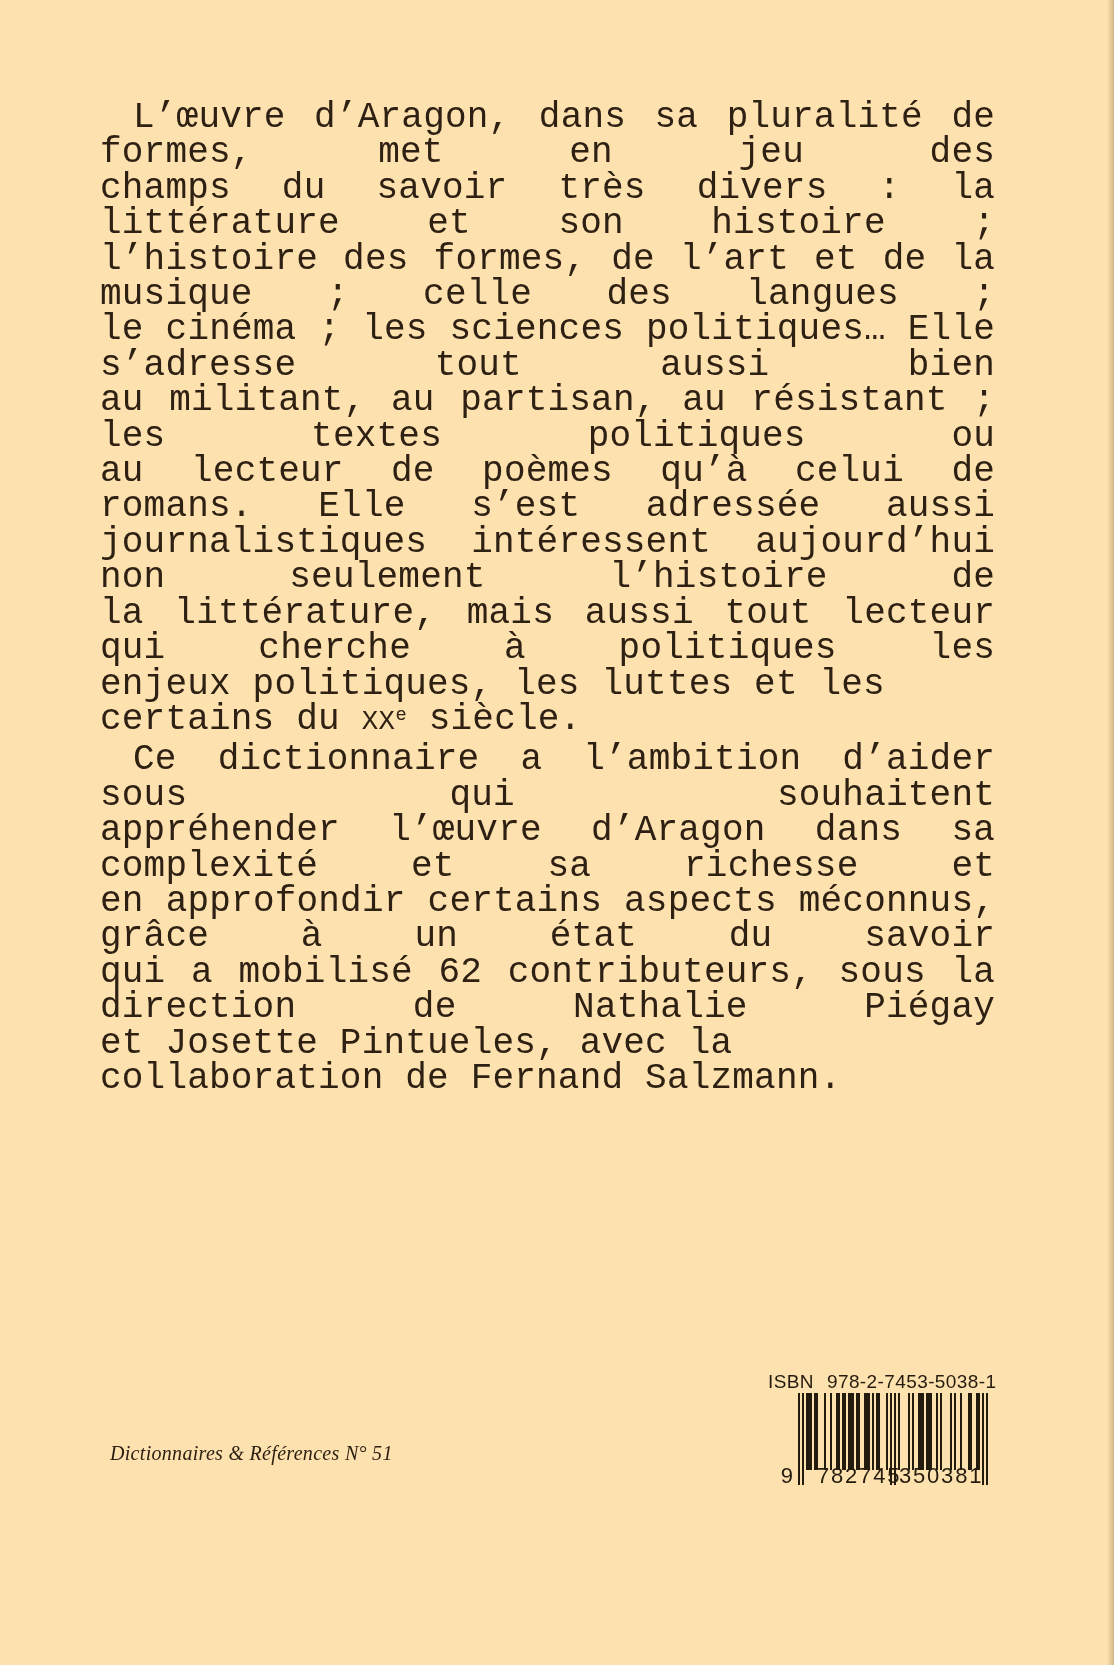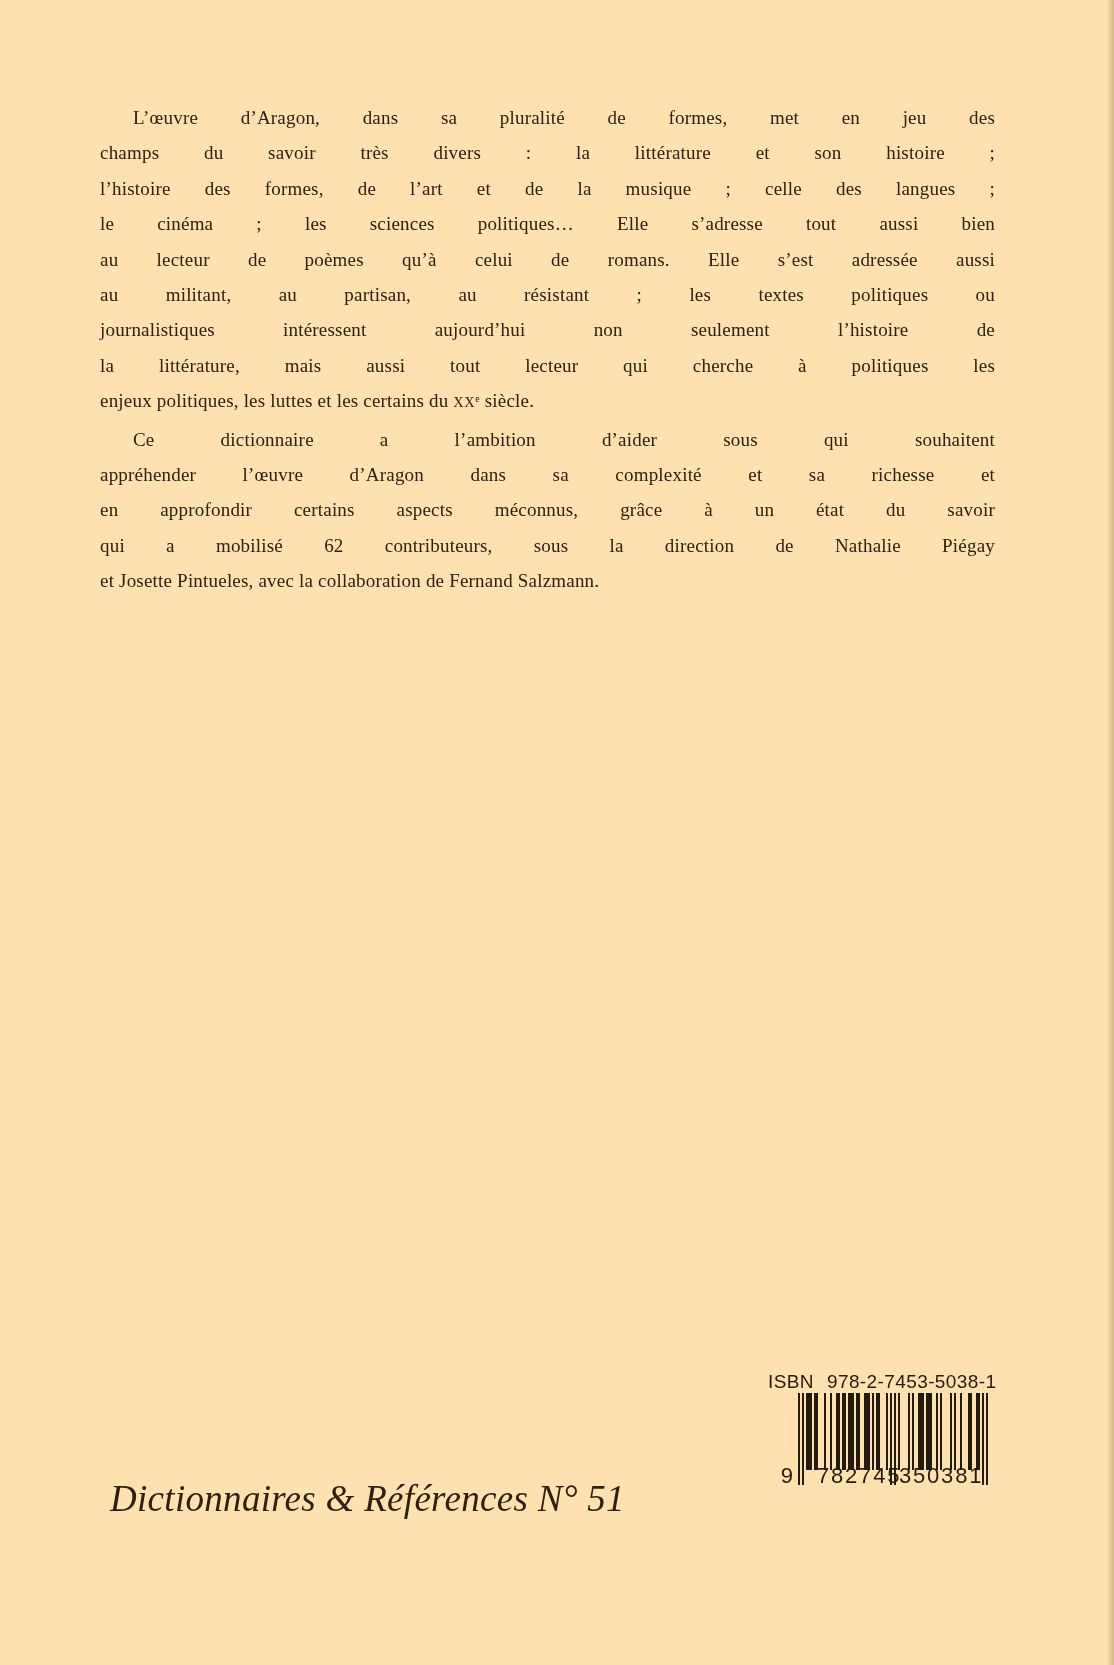--- a/index.html
+++ b/index.html
@@ -13,31 +13,32 @@
     margin:0 auto;
   }
   
   .edge-shade {
     position:absolute; top:0; right:0; width:7px; height:100%;
     background:linear-gradient(to right, rgba(90,70,40,0), rgba(90,70,40,0.28));
     pointer-events:none;
   }
   .body-text {
     position:absolute; left:100px; top:100px; width:895px;
-    font-size:19px; line-height:35.4px;
+    font-size:36px; line-height:35.4px;
     letter-spacing:0.2px;
+    font-family:Liberation Mono, monospace;
   }
   .line { text-align:justify; text-align-last:justify; }
   .line.indent { text-indent:33px; }
   .line.lastline { text-align:left; text-align-last:left; }
   .sc { text-transform:uppercase; font-size:0.76em; letter-spacing:0.5px; }
   .century-sup { font-size:0.52em; position:relative; top:-0.5em; }
   .series {
-    position:absolute; left:110px; top:1477px;
-    font-style:italic; font-size:37px; letter-spacing:0.3px;
+    position:absolute; left:110px; top:1442px;
+    font-style:italic; font-size:20px; letter-spacing:0.3px;
     white-space:nowrap;
     text-align:right;
   }
   .isbn-block {
     position:absolute; left:768px; top:1371px; width:252px;
     font-family:"Liberation Sans", sans-serif;
     font-size:19px; letter-spacing:0.4px;
     color:#241B0F; white-space:nowrap;
   }
   .isbn-block .isbn-label { margin-right:13px; }
@@ -59,22 +60,22 @@
 </head>
 <body>
 
 <div class="page">
 
   <div class="body-text">
     <div class="line indent">L’œuvre d’Aragon, dans sa pluralité de formes, met en jeu des</div>
     <div class="line">champs du savoir très divers : la littérature et son histoire ;</div>
     <div class="line">l’histoire des formes, de l’art et de la musique ; celle des langues ;</div>
     <div class="line">le cinéma ; les sciences politiques… Elle s’adresse tout aussi bien</div>
+    <div class="line">au militant, au partisan, au résistant ; les textes politiques ou</div>
     <div class="line">au lecteur de poèmes qu’à celui de romans. Elle s’est adressée aussi</div>
-    <div class="line">au militant, au partisan, au résistant ; les textes politiques ou</div>
     <div class="line">journalistiques intéressent aujourd’hui non seulement l’histoire de</div>
     <div class="line">la littérature, mais aussi tout lecteur qui cherche à politiques les</div>
     <div class="line lastline"><span>enjeux politiques, les luttes et les certains du </span><span class="sc">xx</span><span class="century-sup">e</span><span> siècle.</span></div>
     <div class="line indent">Ce dictionnaire a l’ambition d’aider sous qui souhaitent</div>
     <div class="line">appréhender l’œuvre d’Aragon dans sa complexité et sa richesse et</div>
     <div class="line">en approfondir certains aspects méconnus, grâce à un état du savoir</div>
     <div class="line">qui a mobilisé 62 contributeurs, sous la direction de Nathalie Piégay</div>
     <div class="line lastline">et Josette Pintueles, avec la collaboration de Fernand Salzmann.</div>
   </div>
 

